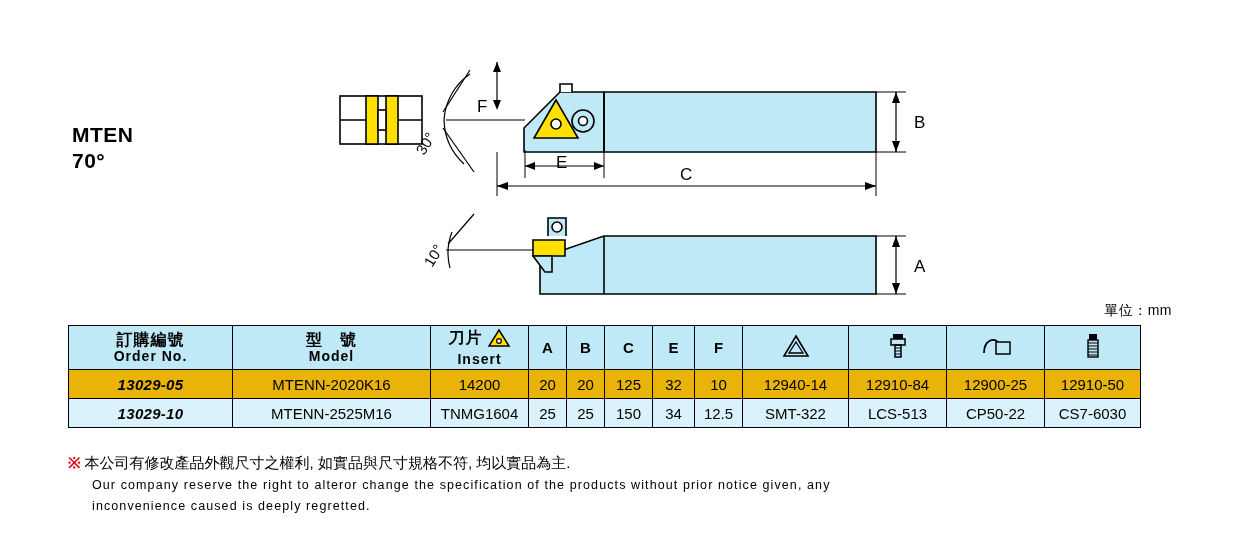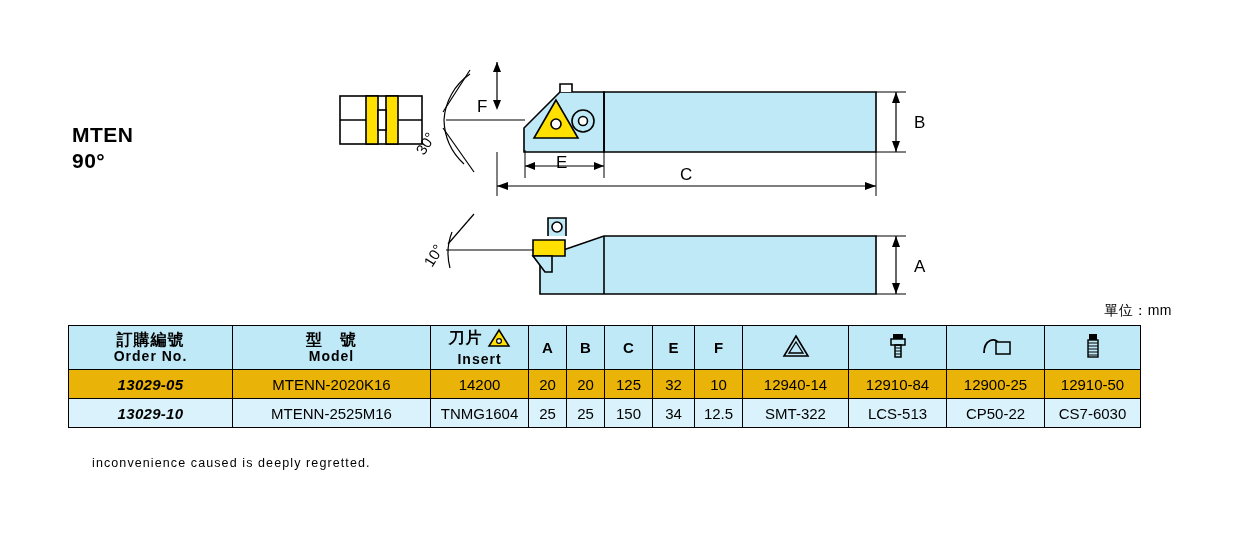--- a/index.html
+++ b/index.html
@@ -53,21 +53,21 @@
   .note-zh .star{color:#e2001a;font-weight:bold;margin-right:4px;}
   .note-en{font-size:12.5px;line-height:19px;letter-spacing:1.1px;margin-left:24px;margin-top:2px;}
 </style>
 </head>
 <body>
 
 <div class="page">
 
   <div class="title-block">
     <div>MTEN</div>
-    <div>90°</div>
+    <div>70°</div>
   </div>
 
   <div class="drawing">
     <svg width="1240" height="312" viewBox="0 0 1240 312" xmlns="http://www.w3.org/2000/svg">
       <g stroke="#000" fill="none" stroke-width="1.6">
 
         <rect x="340" y="96" width="82" height="48" fill="#ffffff"></rect>
         <line x1="340" y1="120" x2="422" y2="120"></line>
         <rect x="366" y="96" width="12" height="48" fill="#ffe000"></rect>
         <rect x="386" y="96" width="12" height="48" fill="#ffe000"></rect>
@@ -265,16 +265,20 @@
           <td class="small">SMT-322</td>
           <td class="small">LCS-513</td>
           <td class="small">CP50-22</td>
           <td class="small">CS7-6030</td>
         </tr>
       </tbody>
     </table>
   </div>
 
   <div class="notes">
+    <div class="note-zh">
+      <span class="star">※</span><span>本公司有修改產品外觀尺寸之權利, 如實品與尺寸規格不符, 均以實品為主.</span>
+    </div>
+    <div class="note-en">Our company reserve the right to alteror change the specification of the products without prior notice given, any</div>
     <div class="note-en">inconvenience caused is deeply regretted.</div>
   </div>
 
 </div>
 
 </body></html>

